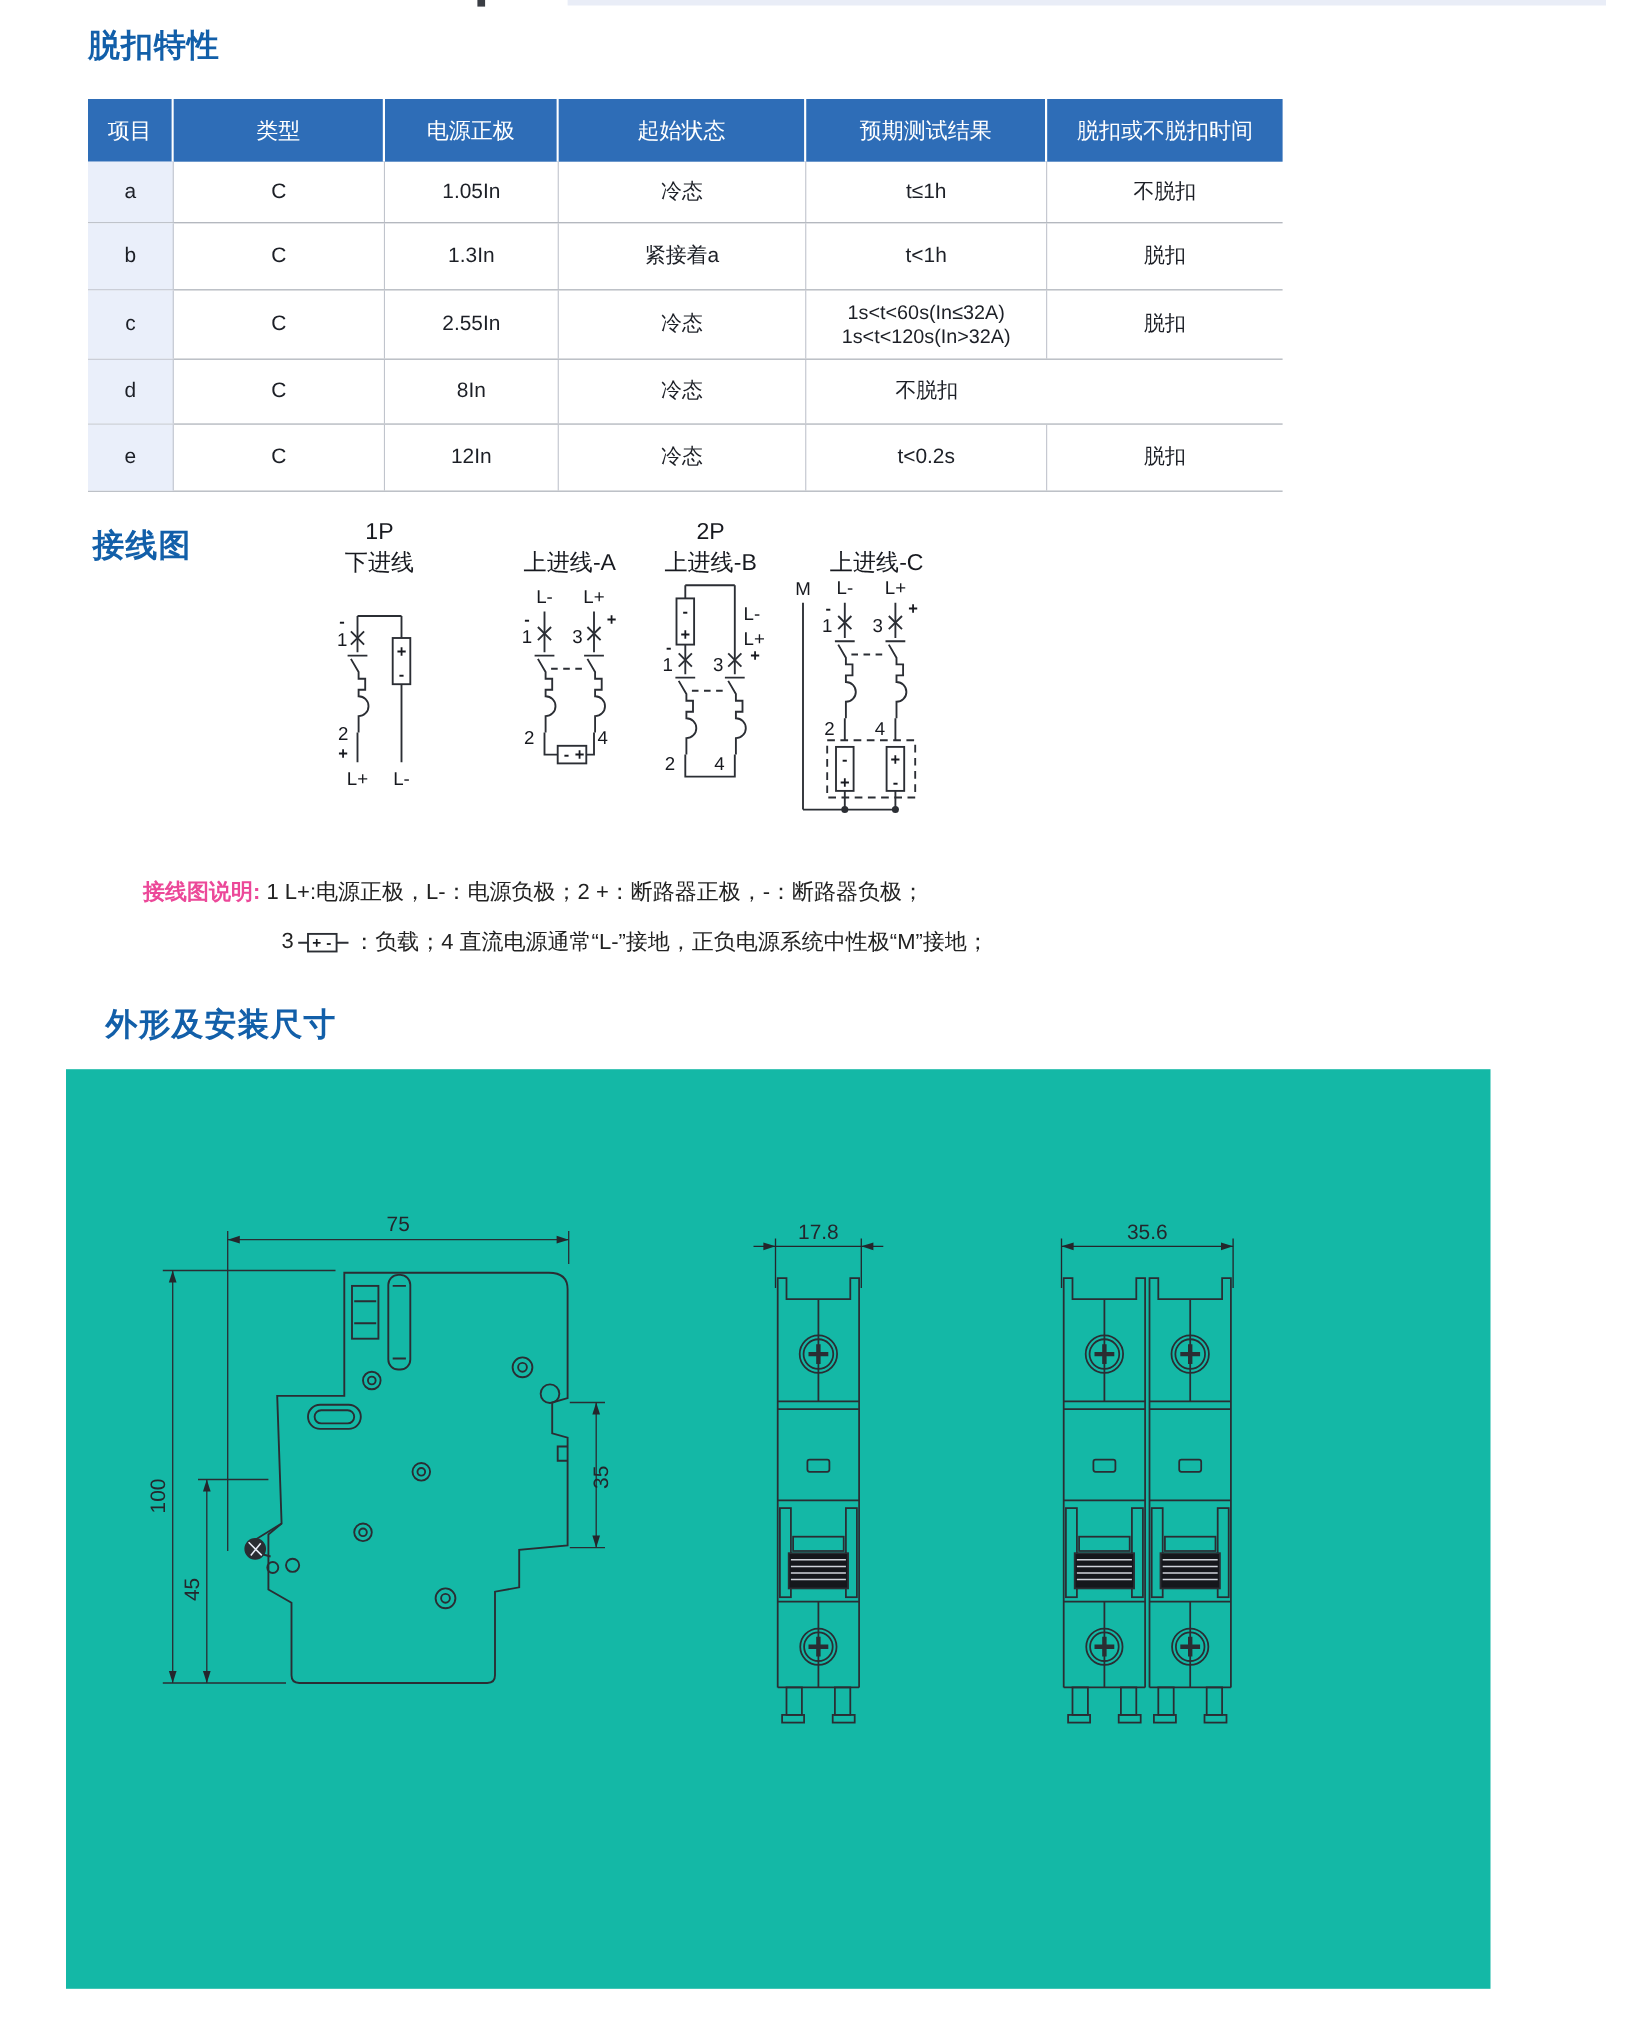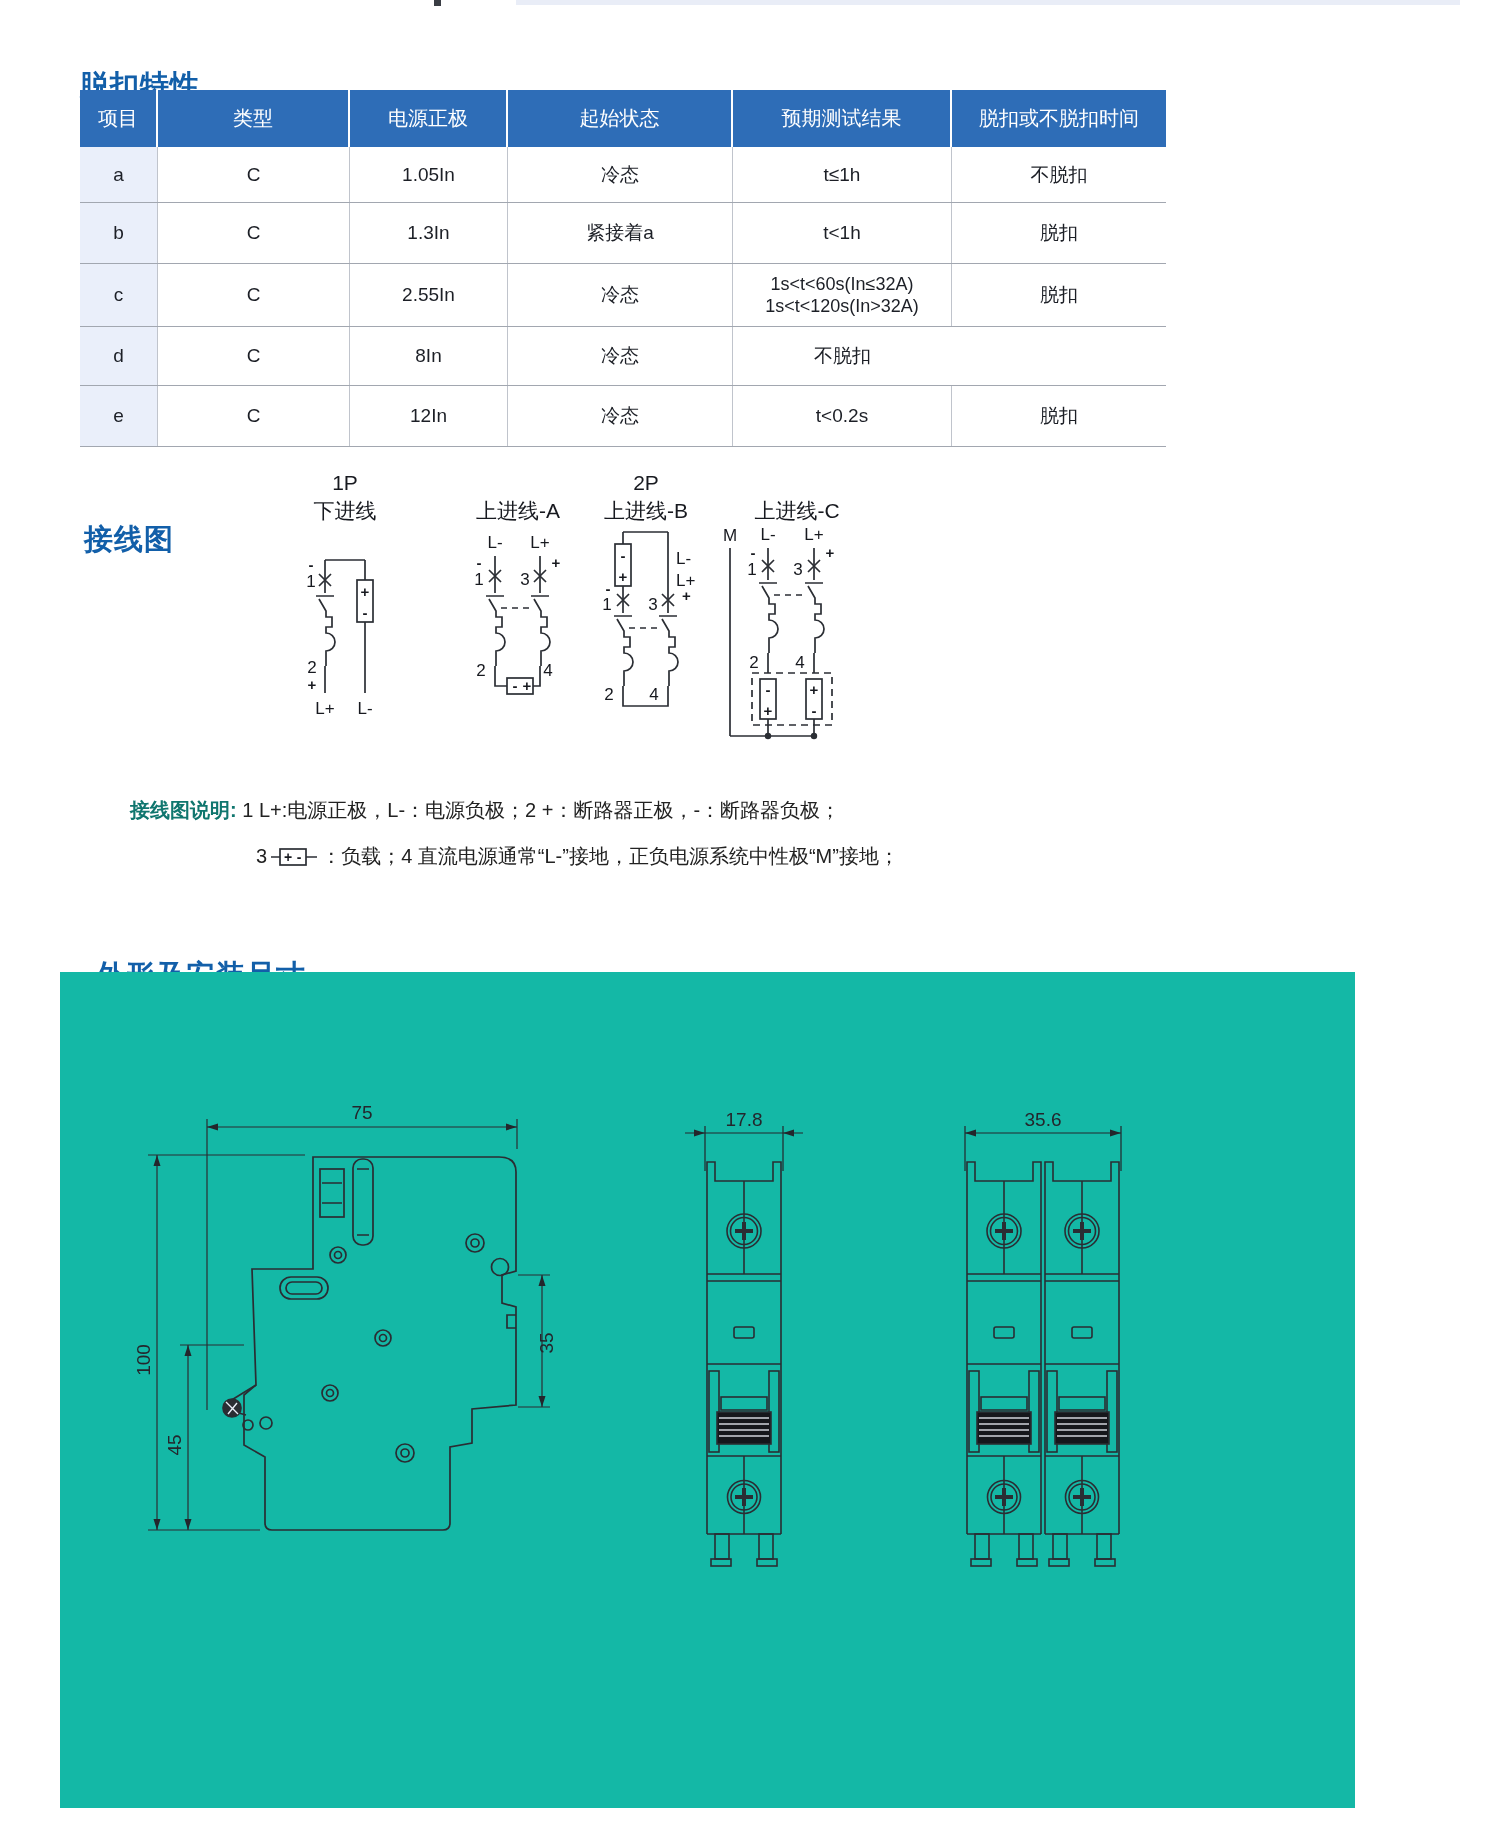--- a/index.html
+++ b/index.html
@@ -3,21 +3,21 @@
 <meta charset="utf-8">
 <style>
   html,body{margin:0;padding:0;}
   body{
     width:1500px;height:1838px;position:relative;background:#ffffff;
     font-family:"Liberation Sans", sans-serif;color:#1c1f26;
   }
   .top-strip{position:absolute;left:516px;top:0;width:944px;height:5px;background:#e9edf7;}
   .top-tick{position:absolute;left:434px;top:0;width:7px;height:6px;background:#3a3d44;}
   .sec-title{
-    position:absolute;font-size:29px;font-weight:bold;color:#125fa9;letter-spacing:1px;margin-top:44px;
+    position:absolute;font-size:29px;font-weight:bold;color:#125fa9;letter-spacing:1px;
   }
   
   .ttable{position:absolute;left:80px;top:90px;width:1086px;}
   .thead{display:grid;grid-template-columns:78px 192px 158px 225px 219px 214px;}
   .th{
     background:#2e6db7;color:#ffffff;font-size:20px;height:57px;
     display:flex;align-items:center;justify-content:center;border-right:2px solid #ffffff;
   }
   .th:last-child{border-right:none;}
   .trow{
@@ -32,21 +32,21 @@
   .td{
     font-size:19px;display:flex;flex-direction:column;align-items:center;justify-content:center;
     border-right:1px solid #c0c4cc;line-height:1.25;
   }
   .td:last-child{border-right:none;}
   .td.item{background:#eaeffa;}
   .td .l2{font-size:18px;}
   
   .wiring-svg{position:absolute;left:250px;top:468px;}
   .notes{position:absolute;left:130px;top:797px;font-size:20px;color:#222;}
-  .notes b{color:#0f766e;}
+  .notes b{color:#ec4899;}
   .notes-line2{position:absolute;left:256px;top:843px;font-size:20px;color:#222;display:flex;align-items:center;gap:4px;}
   .bat-inline{display:inline-block;vertical-align:middle;}
   
   .panel{position:absolute;left:60px;top:972px;width:1295px;height:836px;background:#14b8a6;}
   svg text{font-family:"Liberation Sans", sans-serif;}
   .wt{font-size:21px;fill:#17191f;}
   .wl{font-size:17px;fill:#17191f;}
   .ws{font-size:15px;fill:#17191f;font-weight:bold;}
   .dim{font-size:19px;fill:#24262c;}
 </style>

